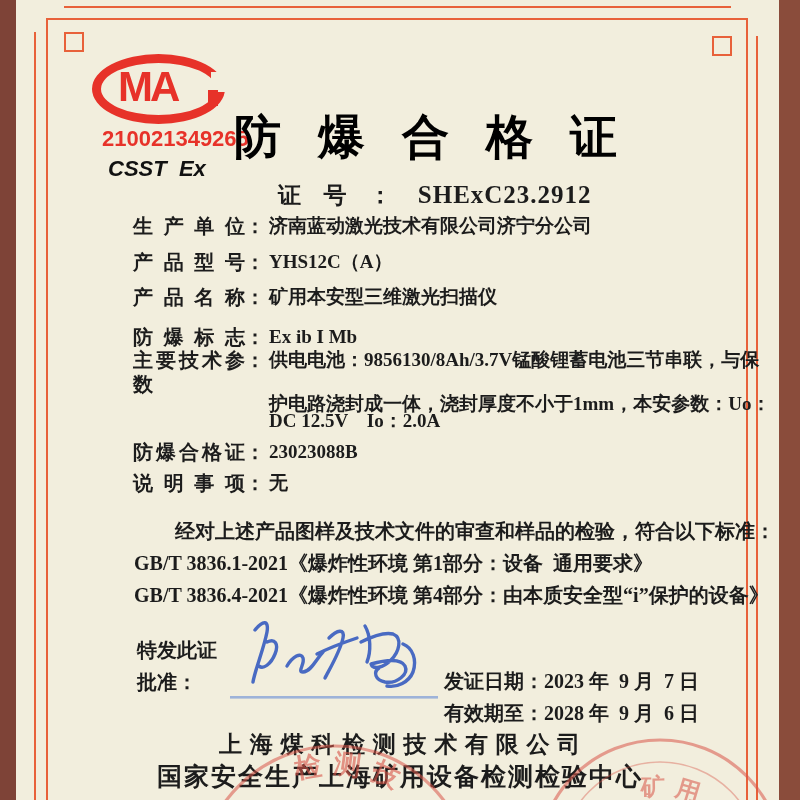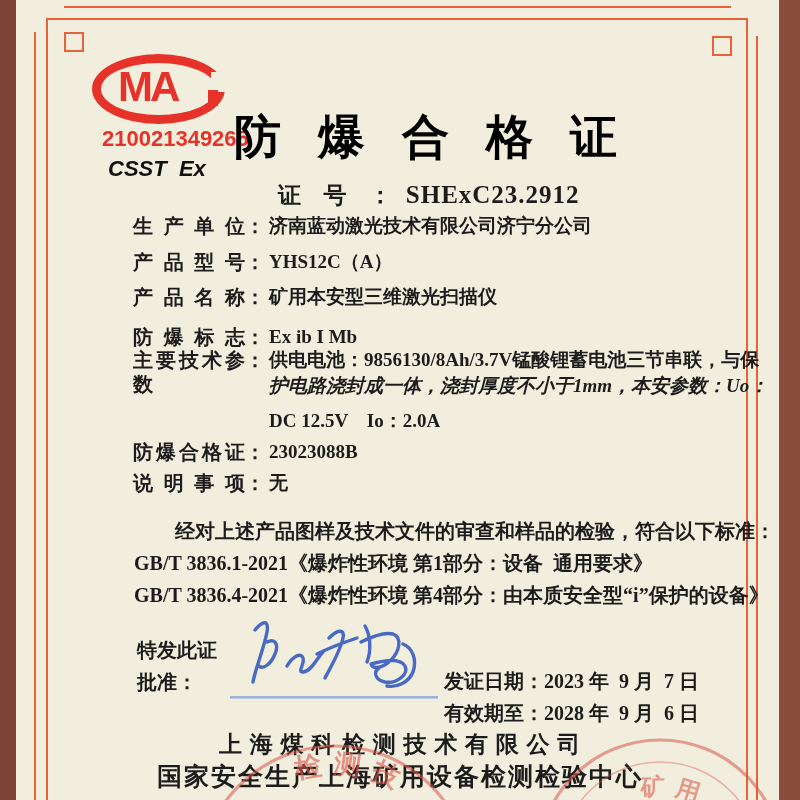--- a/index.html
+++ b/index.html
@@ -68,21 +68,21 @@
   <div class="cma-hook"></div>
   <div class="cma-ma">MA</div>
 </div>
 <div class="abs cma-code" style="left:102px;top:126px;">210021349265</div>
 <div class="abs csst pre" style="left:108px;top:156px;font-style:italic;">CSST  Ex</div>
 
 <div class="abs title" style="left:234px;top:112px;">防爆合格证</div>
 
 <div class="abs" style="left:278px;top:180px;">
   <span class="certno-label pre">证 号 ：</span>
-  <span class="certno-value" style="margin-left:2px;">SHExC23.2912</span>
+  <span class="certno-value" style="margin-left:14px;">SHExC23.2912</span>
 </div>
 
 <div class="row" style="top:214px;">
   <span class="lab">生产单位</span>
     <span class="colon">：</span>
     <span class="val">济南蓝动激光技术有限公司济宁分公司</span>
 </div>
 <div class="row" style="top:250px;">
   <span class="lab">产品型号</span>
     <span class="colon">：</span>
@@ -97,21 +97,21 @@
   <span class="lab">防爆标志</span>
     <span class="colon">：</span>
     <span class="val">Ex ib I Mb</span>
 </div>
 
 <div class="row" style="top:348px;">
   <span class="lab">主要技术参数</span>
     <span class="colon">：</span>
     <span class="val">供电电池：9856130/8Ah/3.7V锰酸锂蓄电池三节串联，与保</span>
 </div>
-<div class="cont" style="top:374px;font-style:italic;">护电路浇封成一体，浇封厚度不小于1mm，本安参数：Uo：</div>
+<div class="cont" style="top:392px;">护电路浇封成一体，浇封厚度不小于1mm，本安参数：Uo：</div>
 <div class="cont" style="top:409px;">DC 12.5V    Io：2.0A</div>
 
 <div class="row" style="top:440px;">
   <span class="lab">防爆合格证</span>
     <span class="colon">：</span>
     <span class="val">23023088B</span>
 </div>
 <div class="row" style="top:471px;">
   <span class="lab">说明事项</span>
     <span class="colon">：</span>

